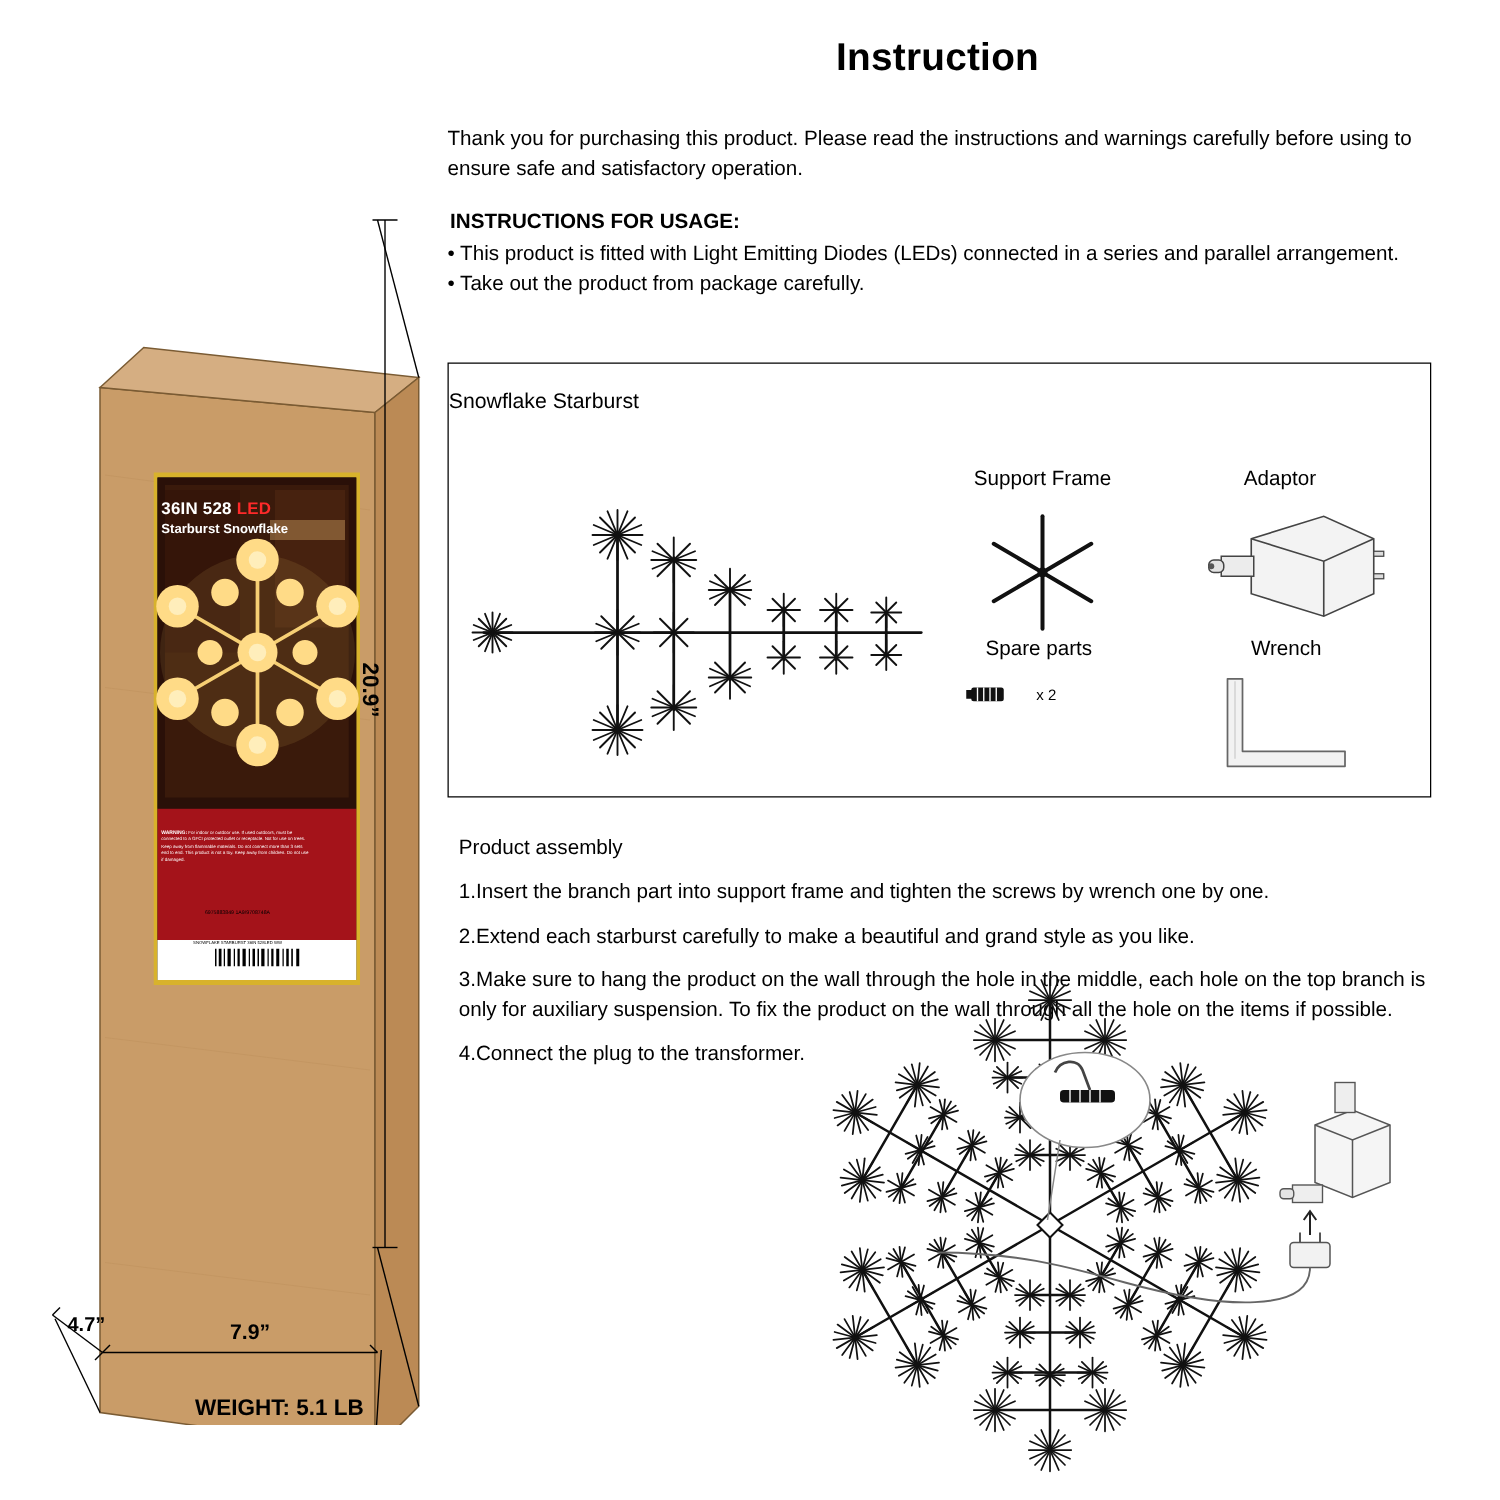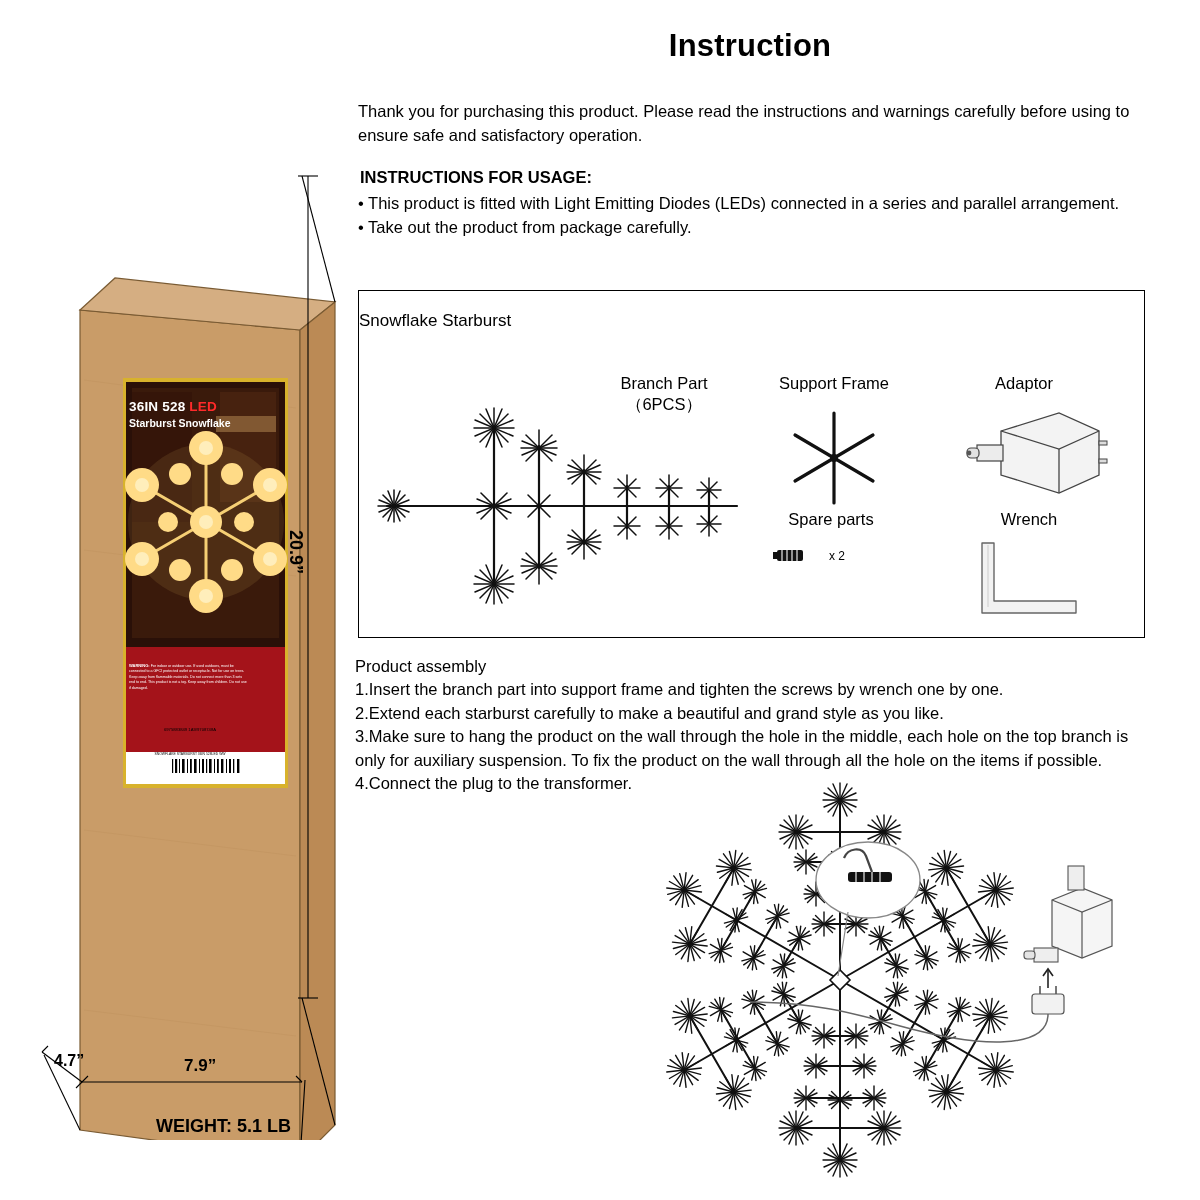--- a/index.html
+++ b/index.html
@@ -93,21 +93,21 @@
 
   
   .assembly {
     position: absolute;
     left: 355px;
     top: 655px;
     width: 800px;
     font-size: 16.5px;
     line-height: 1.42;
   }
-  .assembly p { margin: 0; }
+  .assembly p { margin: 12px; }
 
   
   .dim {
     position: absolute;
     font-size: 17px;
     font-weight: bold;
   }
   .dim-h {
     left: 306px;
     top: 530px;
@@ -289,24 +289,20 @@
   <div class="pk-code2">SNOWFLAKE STARBURST 36IN 528LED WW</div>
 
   <div class="dim dim-h">20.9”</div>
   <div class="dim dim-depth">4.7”</div>
   <div class="dim dim-width">7.9”</div>
   <div class="weight">WEIGHT: 5.1  LB</div>
 
   <div class="parts-box">
     <div class="parts-title">Snowflake Starburst</div>
 
-    <div class="lbl lbl-branch">
-      <span>Branch Part</span><br>
-      <span>（6PCS）</span>
-    </div>
     <div class="lbl lbl-frame">Support Frame</div>
     <div class="lbl lbl-adaptor">Adaptor</div>
     <div class="lbl lbl-spare">Spare parts</div>
     <div class="lbl lbl-wrench">Wrench</div>
     <div class="lbl lbl-x2">x 2</div>
 
     <svg width="380" height="240" viewBox="0 0 380 240" style="position:absolute;left:10px;top:95px;">
       <g stroke="#111" stroke-width="2.2" stroke-linecap="round" fill="none">
         <line x1="18" y1="120" x2="368" y2="120"></line>
 

